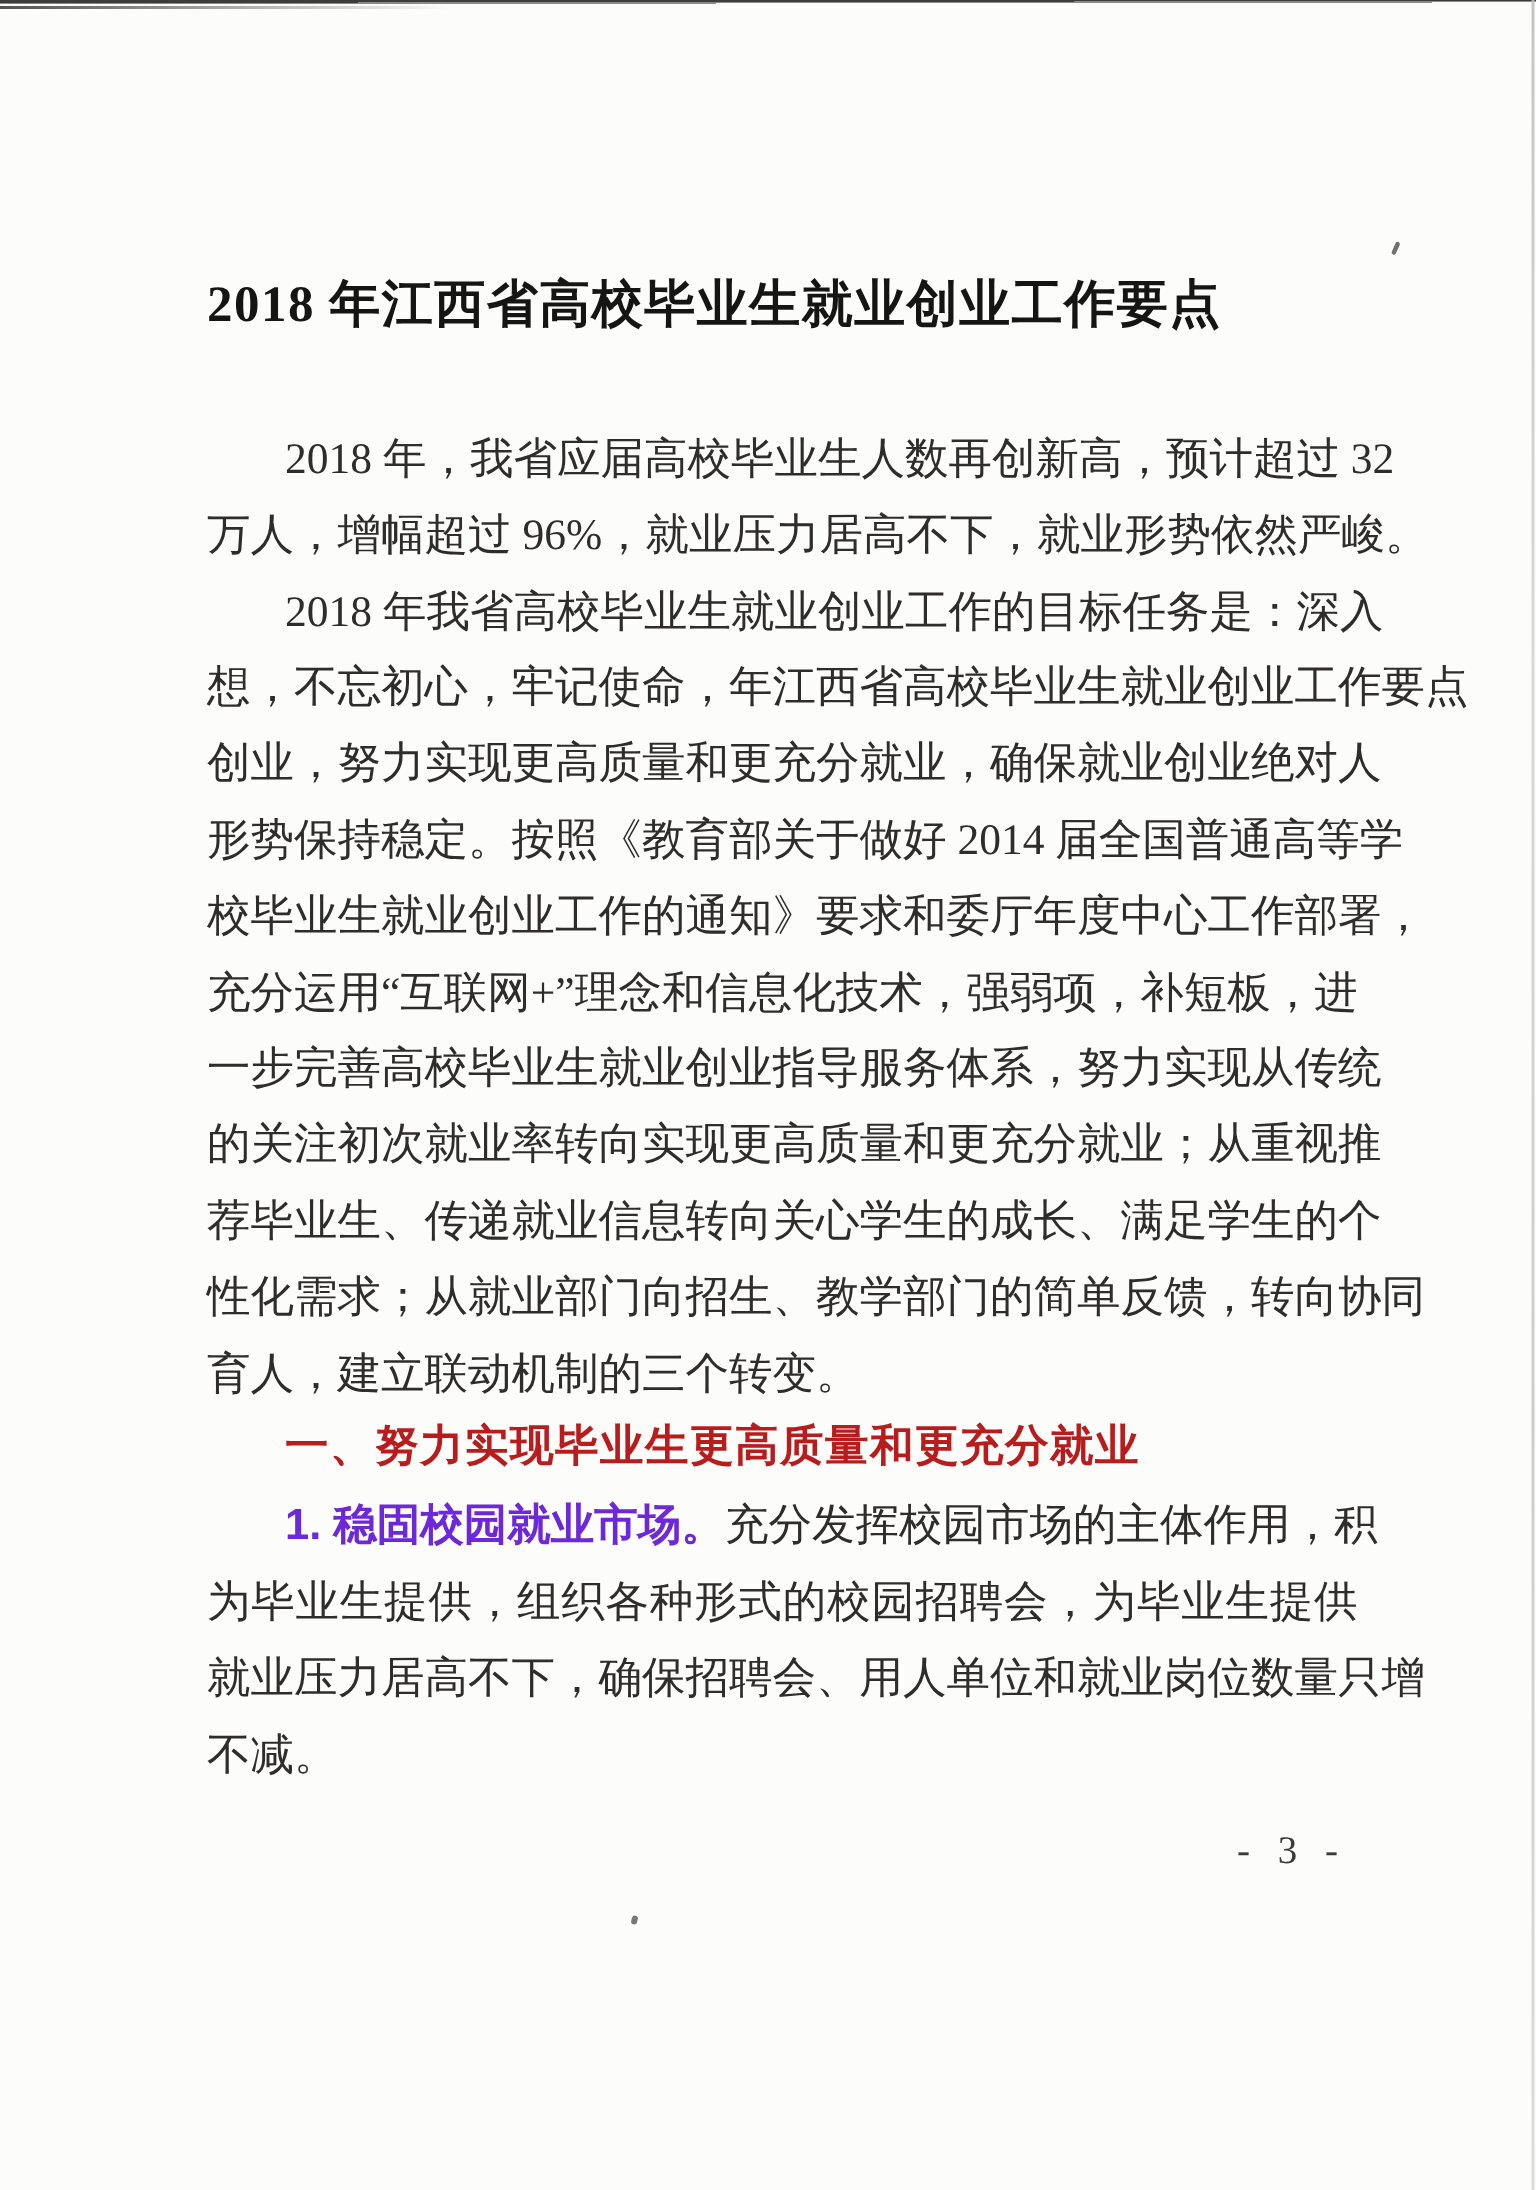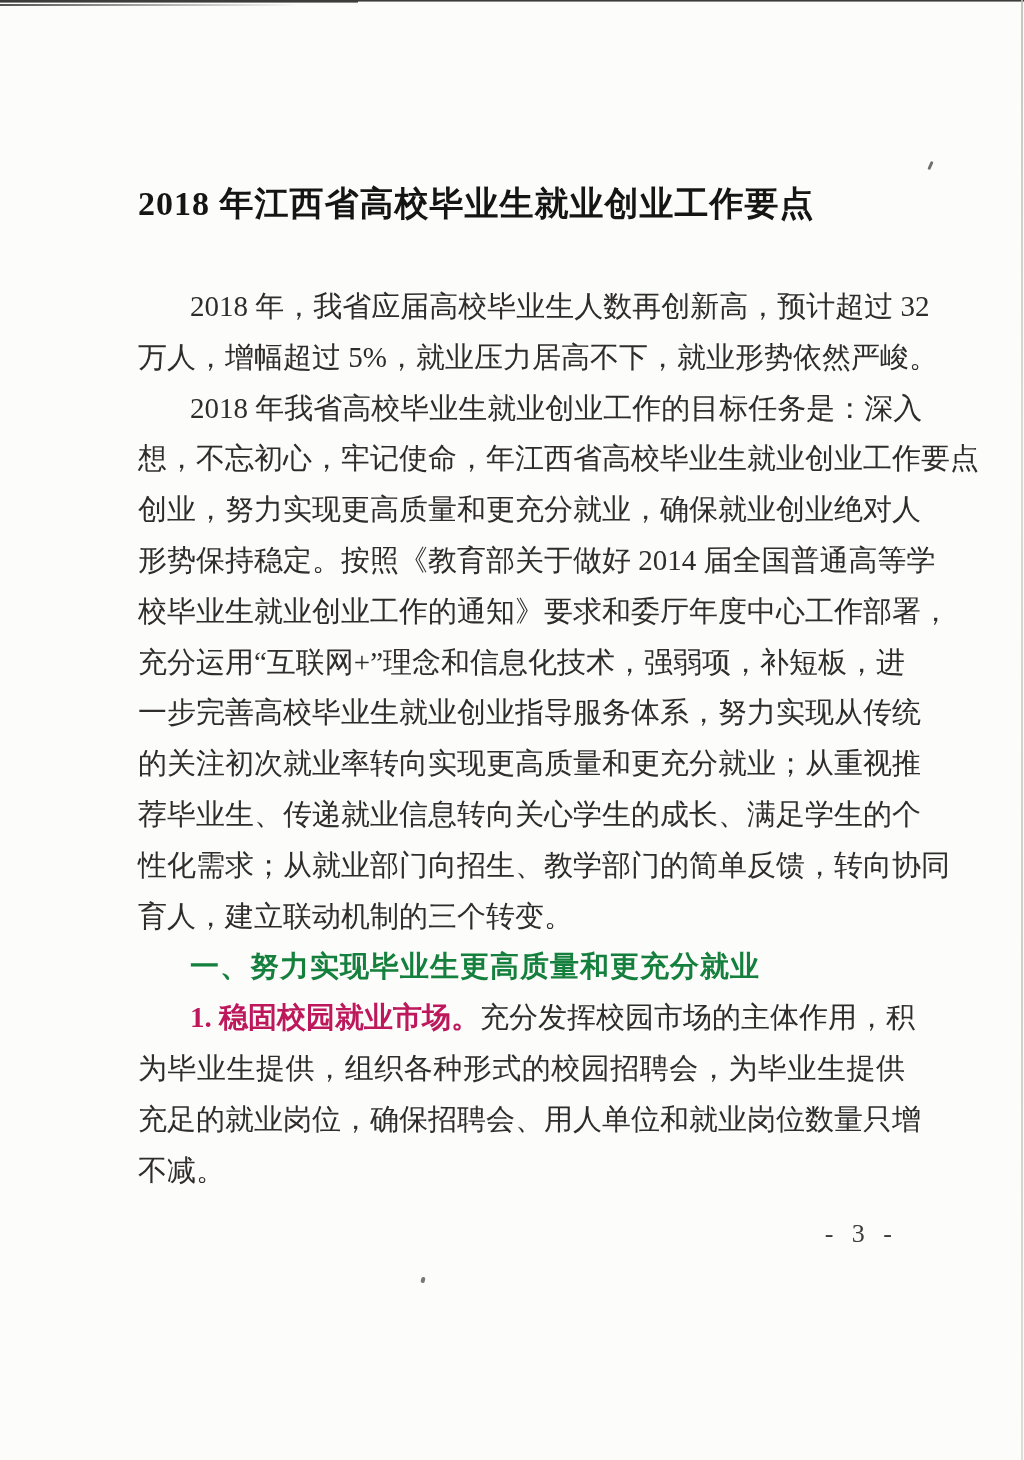--- a/index.html
+++ b/index.html
@@ -83,30 +83,30 @@
     color: #2e2d2b;
   }
   .line {
     text-align: justify;
     text-align-last: justify;
     white-space: nowrap;
   }
   .line.indent { text-indent: 52px; }
   .line.para-end { text-align-last: left; }
   .line.heading {
-    font-family: Liberation Serif, serif;
+    font-family: Liberation Mono, monospace;
     font-weight: bold;
     letter-spacing: 1px;
     text-align-last: left;
-    color: #15803d;
+    color: #b91c1c;
   }
   .bold-lead {
-    font-family: Liberation Serif, serif;
+    font-family: Liberation Sans, sans-serif;
     font-weight: bold;
-    color: #be185d;
+    color: #6d28d9;
   }
   
   .page-number {
     margin: 24px 126px 0 0;
     text-align: right;
     font-size: 26px;
     letter-spacing: 6px;
     color: #3b3b39;
   }
 </style>
@@ -118,34 +118,34 @@
   <div class="scan-top-line"></div>
   <div class="scan-top-line-2"></div>
   <div class="scan-right-line"></div>
   <div class="speck speck-1"></div>
   <div class="speck speck-2"></div>
 
   <h1 class="doc-title">2018 年江西省高校毕业生就业创业工作要点</h1>
 
   <div class="doc-body">
     <div class="line indent">2018 年，我省应届高校毕业生人数再创新高，预计超过 32</div>
-    <div class="line para-end">万人，增幅超过 5%，就业压力居高不下，就业形势依然严峻。</div>
+    <div class="line para-end">万人，增幅超过 96%，就业压力居高不下，就业形势依然严峻。</div>
     <div class="line indent">2018 年我省高校毕业生就业创业工作的目标任务是：深入</div>
     <div class="line">想，不忘初心，牢记使命，年江西省高校毕业生就业创业工作要点</div>
     <div class="line">创业，努力实现更高质量和更充分就业，确保就业创业绝对人</div>
     <div class="line">形势保持稳定。按照《教育部关于做好 2014 届全国普通高等学</div>
     <div class="line">校毕业生就业创业工作的通知》要求和委厅年度中心工作部署，</div>
     <div class="line">充分运用“互联网+”理念和信息化技术，强弱项，补短板，进</div>
     <div class="line">一步完善高校毕业生就业创业指导服务体系，努力实现从传统</div>
     <div class="line">的关注初次就业率转向实现更高质量和更充分就业；从重视推</div>
     <div class="line">荐毕业生、传递就业信息转向关心学生的成长、满足学生的个</div>
     <div class="line">性化需求；从就业部门向招生、教学部门的简单反馈，转向协同</div>
     <div class="line para-end">育人，建立联动机制的三个转变。</div>
     <div class="line heading indent">一、努力实现毕业生更高质量和更充分就业</div>
     <div class="line indent"><span class="bold-lead">1. 稳固校园就业市场。</span><span>充分发挥校园市场的主体作用，积</span></div>
     <div class="line">为毕业生提供，组织各种形式的校园招聘会，为毕业生提供</div>
-    <div class="line">充足的就业岗位，确保招聘会、用人单位和就业岗位数量只增</div>
+    <div class="line">就业压力居高不下，确保招聘会、用人单位和就业岗位数量只增</div>
     <div class="line para-end">不减。</div>
   </div>
 
   <div class="page-number">- 3 -</div>
 
 </div>
 
 </body></html>

